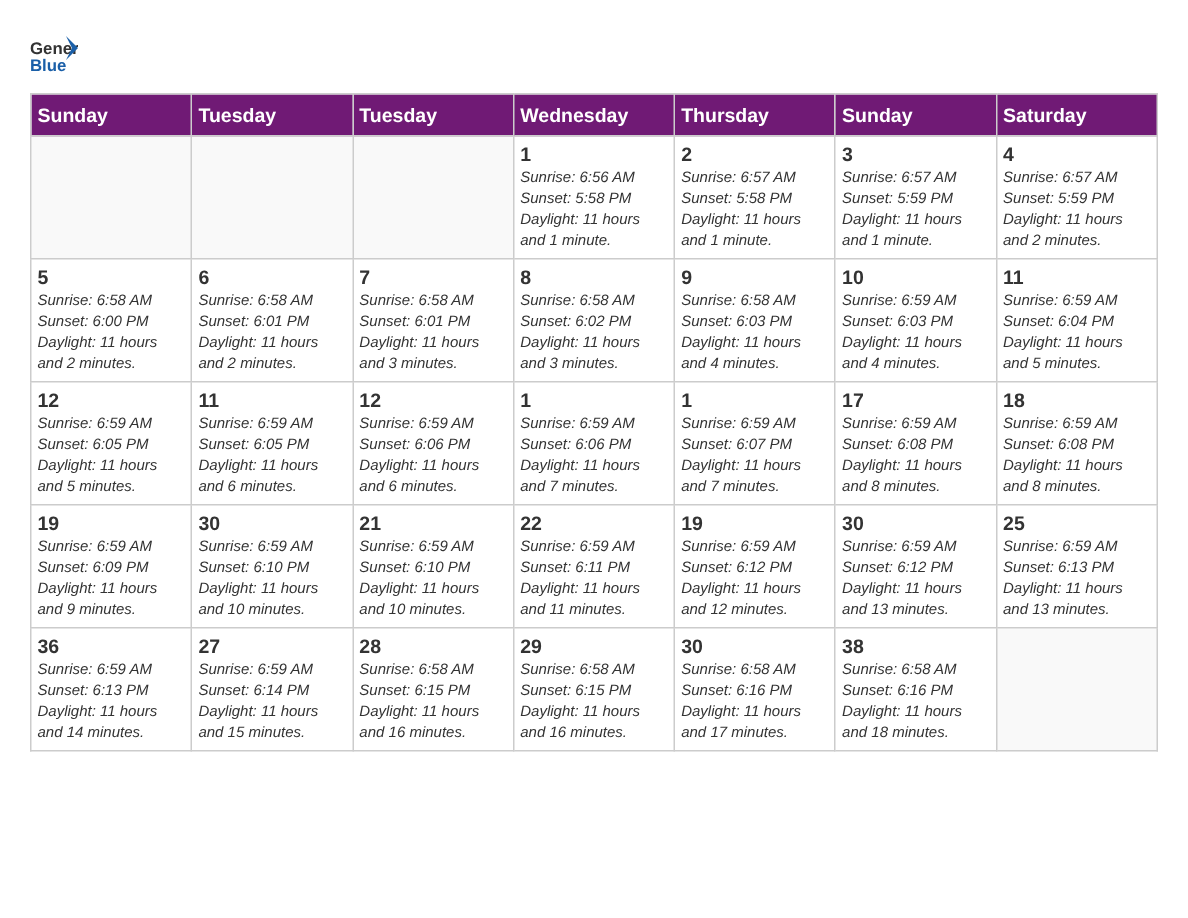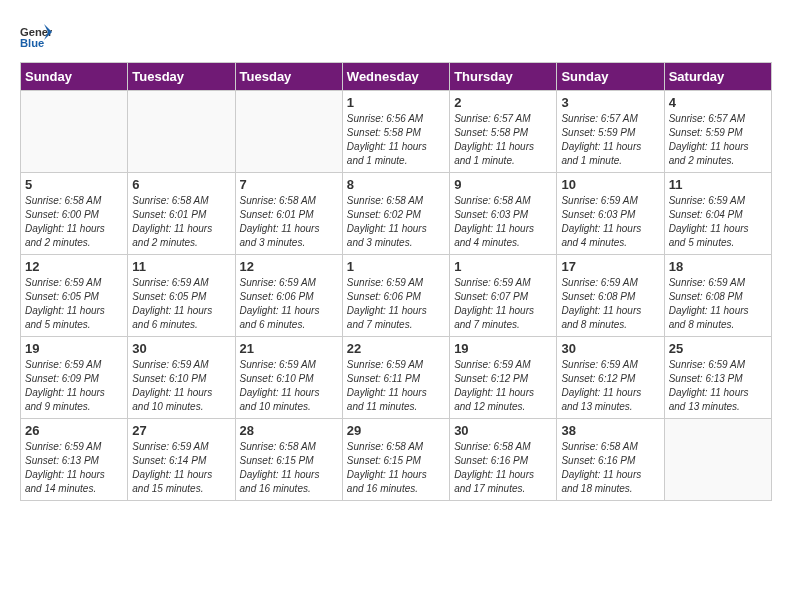--- a/index.html
+++ b/index.html
@@ -287,21 +287,21 @@
         <td>
           <span class="day-num">25</span>
           <div class="day-info" style="white-space: pre-line;">Sunrise: 6:59 AM
 Sunset: 6:13 PM
 Daylight: 11 hours
 and 13 minutes.</div>
         </td>
       </tr>
       <tr>
         <td>
-          <span class="day-num">26</span>
+          <span class="day-num">36</span>
           <div class="day-info" style="white-space: pre-line;">Sunrise: 6:59 AM
 Sunset: 6:13 PM
 Daylight: 11 hours
 and 14 minutes.</div>
         </td>
         <td>
           <span class="day-num">27</span>
           <div class="day-info" style="white-space: pre-line;">Sunrise: 6:59 AM
 Sunset: 6:14 PM
 Daylight: 11 hours

